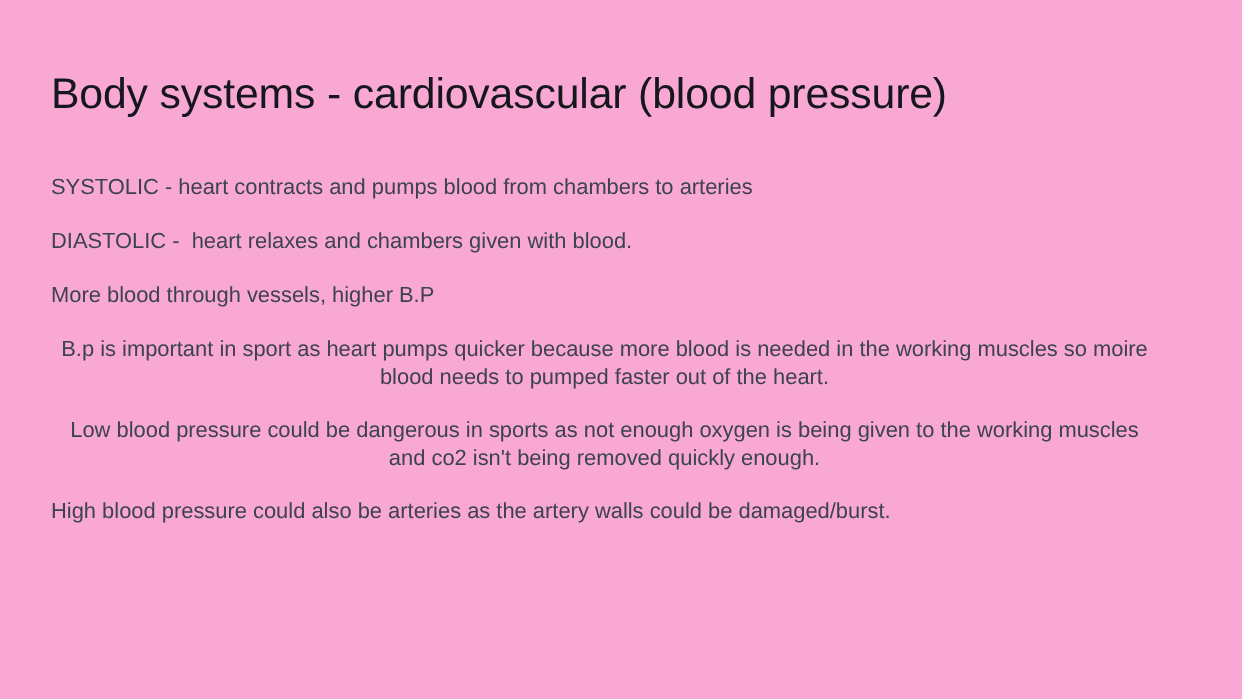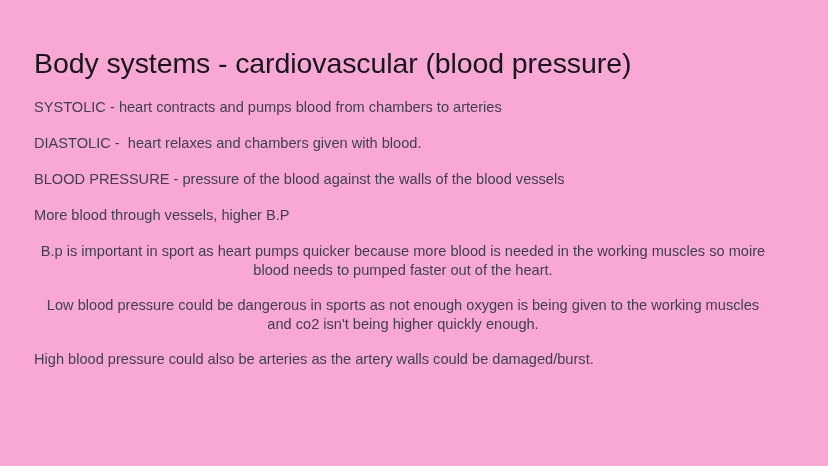--- a/index.html
+++ b/index.html
@@ -27,21 +27,21 @@
     font-size: 28.5px;
     line-height: 34px;
     font-weight: 400;
     color: #16161e;
     letter-spacing: -0.1px;
     white-space: nowrap;
   }
   #body-block {
     position: absolute;
     left: 34px;
-    top: 98px;
+    top: 116px;
     width: 738px;
   }
   .para {
     font-size: 14.6px;
     line-height: 19px;
     color: #3c4250;
     margin: 0 0 17px 0;
     white-space: pre-wrap;
   }
   .para:last-child {
@@ -55,20 +55,19 @@
 </head>
 <body>
 
 <div id="slide">
 
   <div id="slide-title">Body systems - cardiovascular (blood pressure)</div>
 
   <div id="body-block">
     <p class="para">SYSTOLIC - heart contracts and pumps blood from chambers to arteries</p>
     <p class="para">DIASTOLIC -  heart relaxes and chambers given with blood.</p>
-    <p class="para">BLOOD PRESSURE - pressure of the blood against the walls of the blood vessels</p>
     <p class="para">More blood through vessels, higher B.P</p>
     <p class="para multi">B.p is important in sport as heart pumps quicker because more blood is needed in the working muscles so moire blood needs to pumped faster out of the heart.</p>
-    <p class="para multi">Low blood pressure could be dangerous in sports as not enough oxygen is being given to the working muscles and co2 isn't being higher quickly enough.</p>
+    <p class="para multi">Low blood pressure could be dangerous in sports as not enough oxygen is being given to the working muscles and co2 isn't being removed quickly enough.</p>
     <p class="para">High blood pressure could also be arteries as the artery walls could be damaged/burst.</p>
   </div>
 
 </div>
 
 </body></html>

